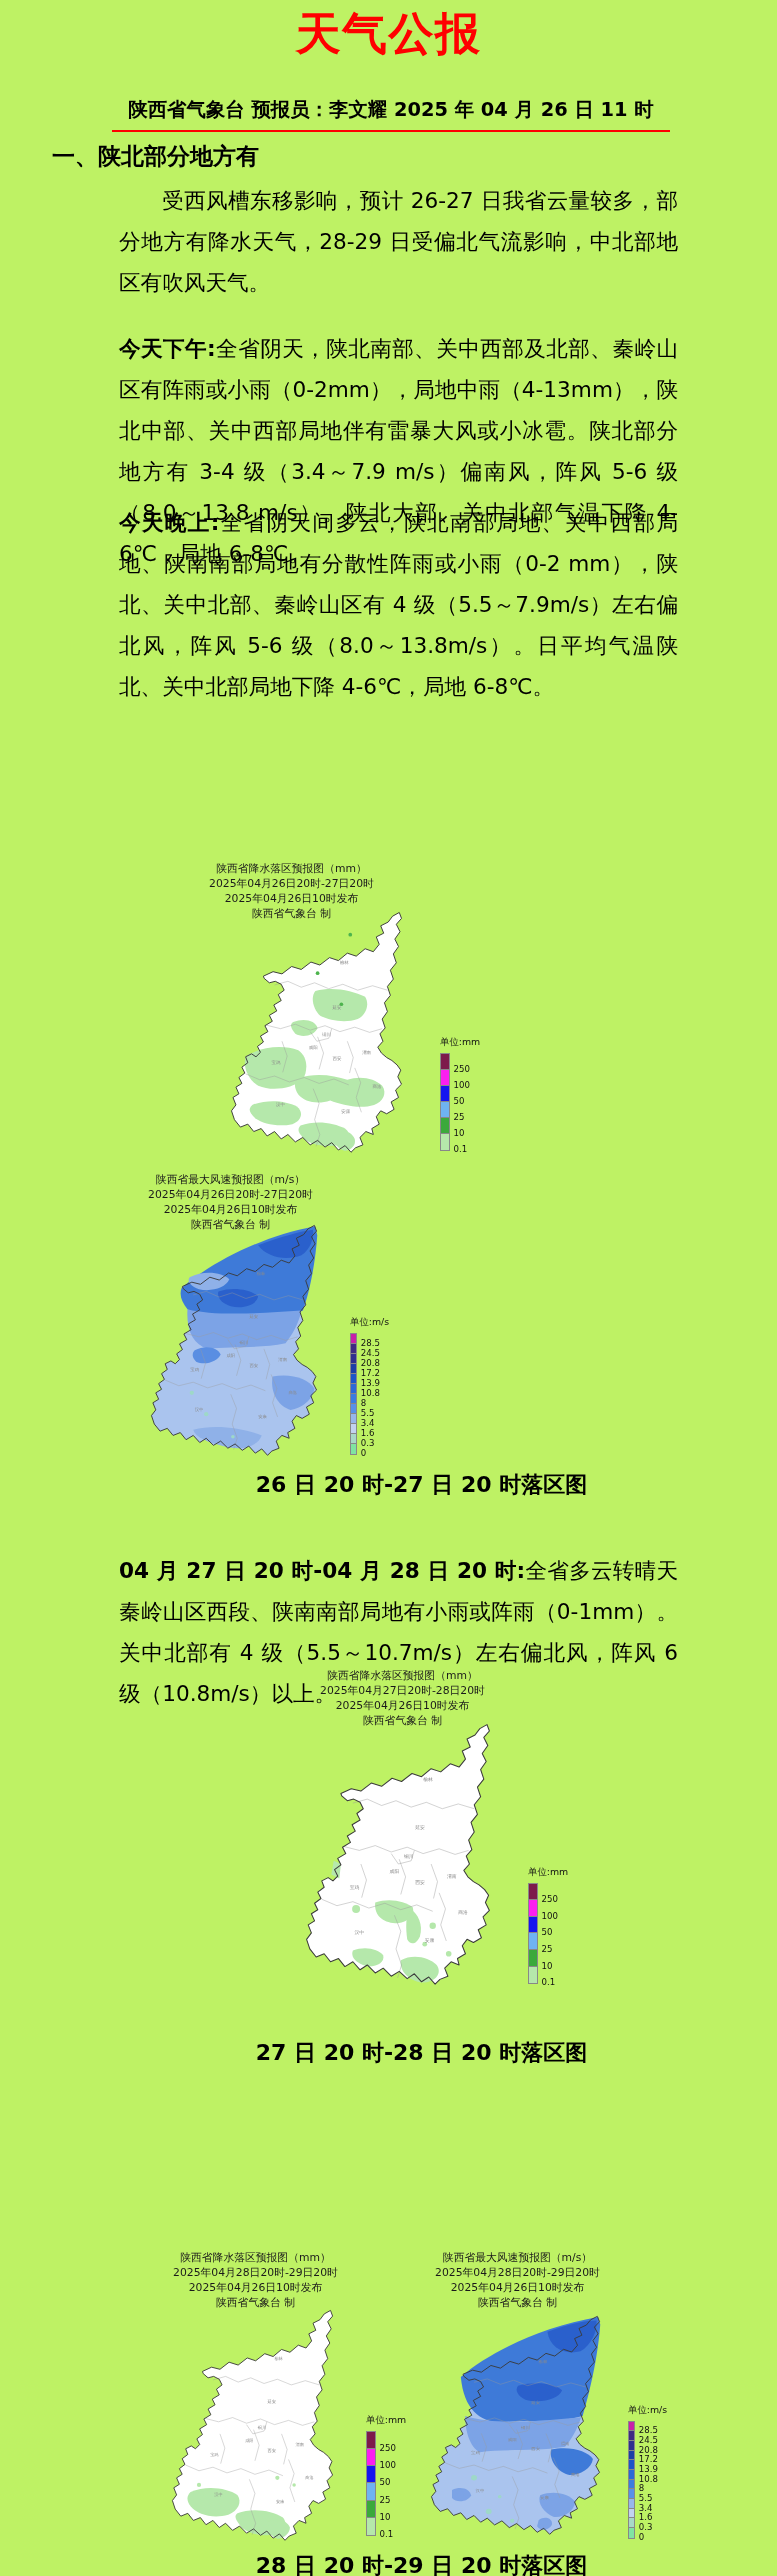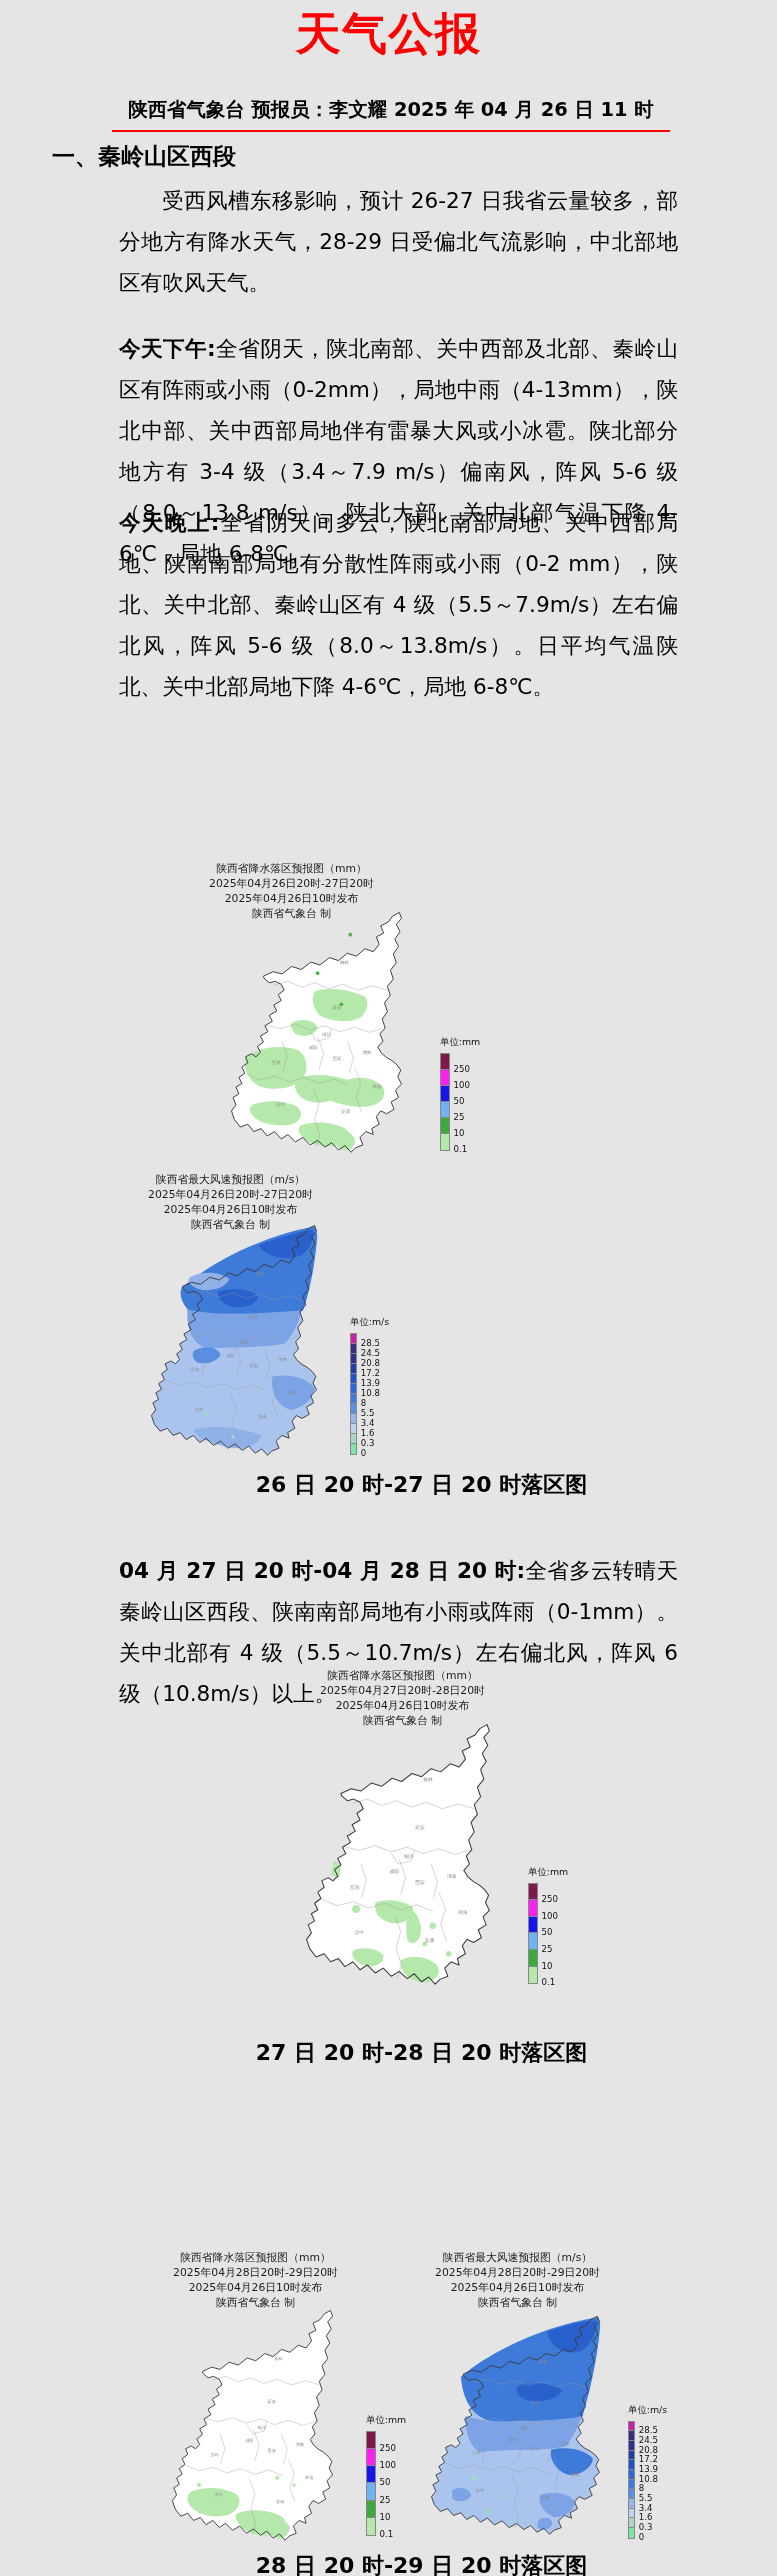--- a/index.html
+++ b/index.html
@@ -1,16 +1,16 @@
 <!DOCTYPE html>
 <html style="font-size:11.5px"><head>
 <meta charset="utf-8">
 <style>
   html,body{margin:0;padding:0;background:#fff;}
-  .page{position:relative;width:777px;height:2576px;background:#e5e5e5;overflow:hidden;
+  .page{position:relative;width:777px;height:2576px;background:#bef264;overflow:hidden;
         font-family:"DejaVu Sans","Liberation Sans",sans-serif;color:#000;}
   .abs{position:absolute;}
   .doc-title{left:0;top:4.3px;width:777px;text-align:center;font-size:45px;font-weight:bold;
              color:#ff0000;letter-spacing:1.4px;}
   .subtitle{left:112px;top:96px;width:558px;text-align:center;font-size:19.4px;font-weight:bold;
             padding-bottom:6.5px;border-bottom:2.2px solid #ff0000;}
   .sec-head{left:52px;width:677px;font-size:23px;font-weight:bold;}
   .para{left:119px;width:559px;font-size:21.6px;line-height:41px;text-align:justify;}
   .para .lead{font-weight:bold;}
   .indent{text-indent:2em;}
@@ -30,21 +30,21 @@
 </style>
 </head>
 <body>
 
 <div class="page">
 
   <div class="abs doc-title">天气公报</div>
 
   <div class="abs subtitle">陕西省气象台  预报员：李文耀  2025 年 04 月 26 日 11 时</div>
 
-  <div class="abs sec-head" style="top:141px;">一、秦岭山区西段</div>
+  <div class="abs sec-head" style="top:141px;">一、陕北部分地方有</div>
   <div class="abs para indent" style="top:180px;">
     <span>受西风槽东移影响，预计 26-27 日我省云量较多，部分地方有降水天气，28-29 日受偏北气流影响，中北部地区有吹风天气。</span>
   </div>
 
 
   <div class="abs para" style="top:300px;margin-top:28px;">
     <span class="lead">今天下午:</span><span>全省阴天，陕北南部、关中西部及北部、秦岭山区有阵雨或小雨（0-2mm），局地中雨（4-13mm），陕北中部、关中西部局地伴有雷暴大风或小冰雹。陕北部分地方有 3-4 级（3.4～7.9 m/s）偏南风，阵风 5-6 级（8.0～13.8 m/s）。陕北大部、关中北部气温下降 4-6℃，局地 6-8℃。</span>
   </div>
 
   <div class="abs para" style="top:502px;">

